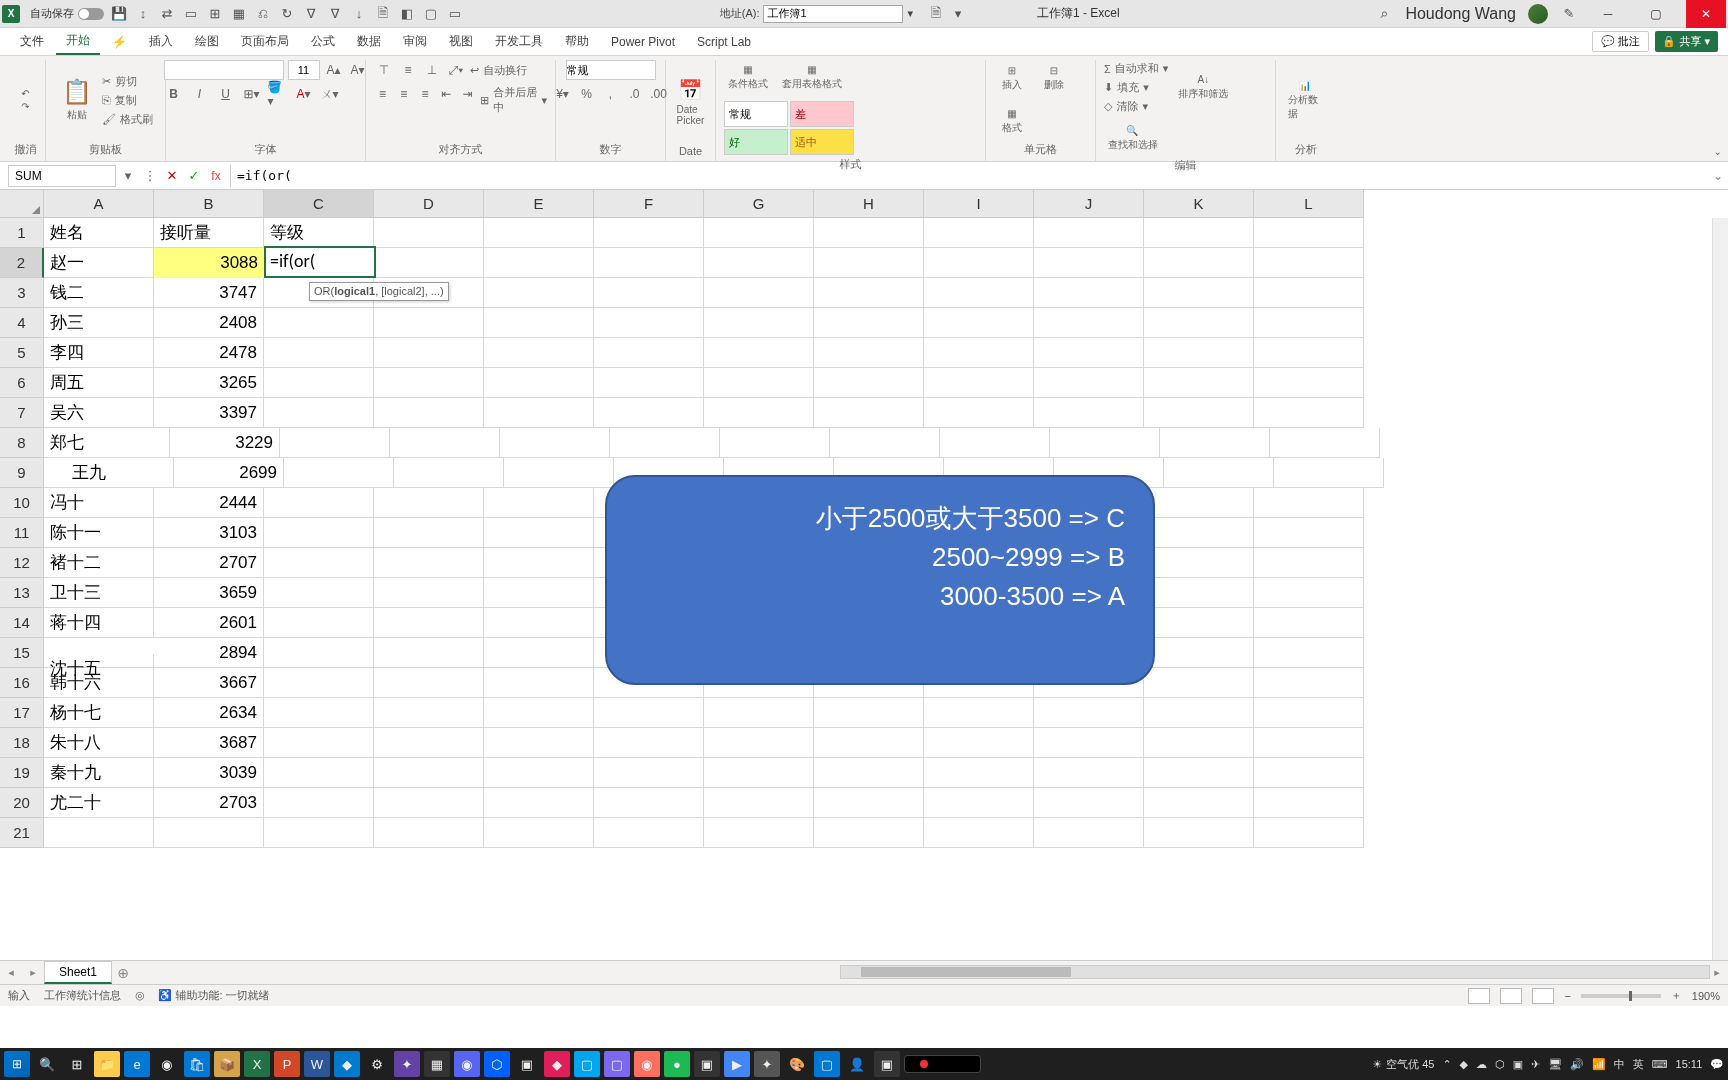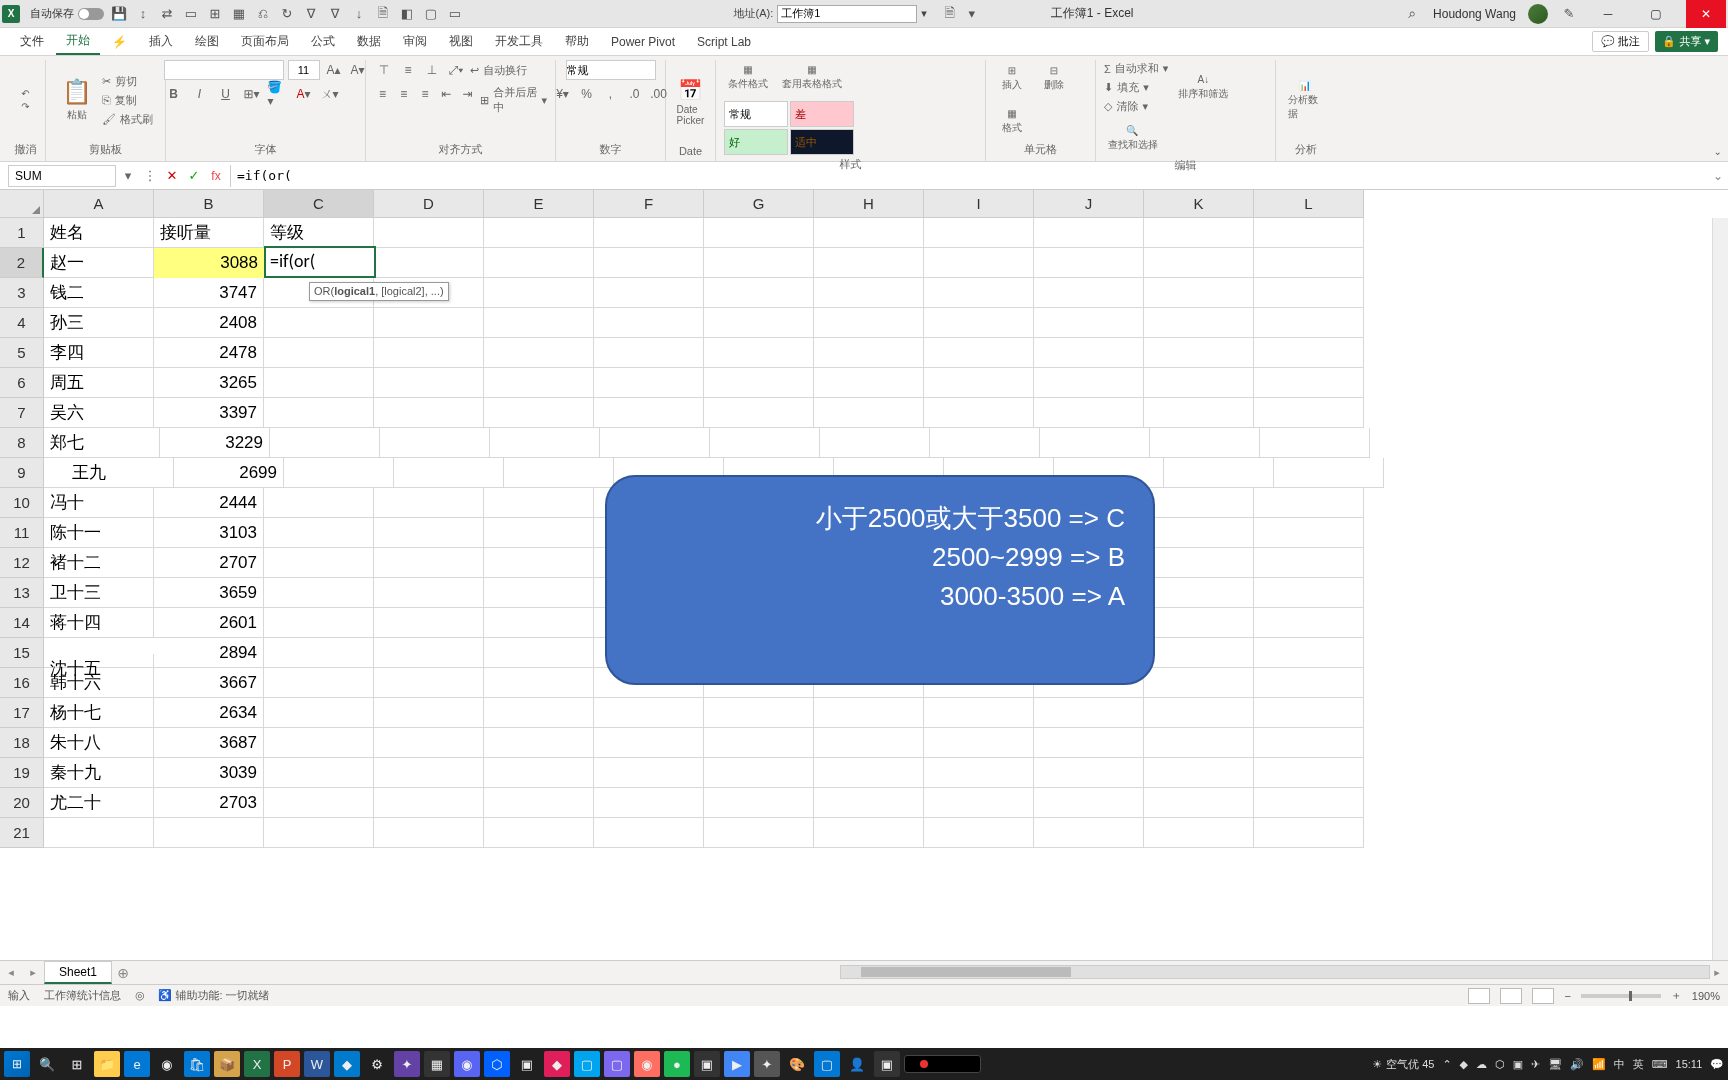--- a/index.html
+++ b/index.html
@@ -11,21 +11,21 @@
 .titlebar .icon { width:18px; height:18px; display:flex; align-items:center; justify-content:center; color:#555; font-size:13px; }
 .excel-logo { width:18px; height:18px; background:#217346; color:#fff; font-size:10px; font-weight:bold; display:flex; align-items:center; justify-content:center; border-radius:2px; }
 .autosave { font-size:11px; color:#333; margin-left:4px; display:flex; align-items:center; gap:4px; }
 .toggle { width:26px; height:12px; border-radius:6px; background:#999; position:relative; }
 .toggle::after { content:""; position:absolute; left:1px; top:1px; width:10px; height:10px; background:#fff; border-radius:50%; }
 .save-icon { width:18px; height:18px; color:#5b3893; font-size:14px; }
 .addr { margin-left:auto; display:flex; align-items:center; gap:4px; font-size:11px; color:#444; }
 .addr-input { width:140px; height:18px; border:1px solid #aaa; background:#fff; font-size:11px; padding:0 3px; }
 .title-center { text-align:center; font-size:12px; color:#333; margin-left:70px; }
 .title-right { margin-left:auto; display:flex; align-items:center; gap:12px; }
-.user-name { font-size:12px; color:#333; }
+.user-name { font-size:16px; color:#333; }
 .avatar { width:20px; height:20px; border-radius:50%; background:linear-gradient(135deg,#4a7c3c,#2d5a1f); }
 .win-btn { width:36px; height:28px; display:flex; align-items:center; justify-content:center; font-size:12px; color:#333; }
 .win-close { background:#e81123; color:#fff; width:40px; }
 
 
 .menutabs { height:28px; background:#fff; display:flex; align-items:center; padding:0 10px; gap:2px; border-bottom:1px solid #d4d4d4; }
 .menutab { padding:4px 10px; font-size:12px; color:#444; cursor:pointer; }
 .menutab.active { border-bottom:2px solid #217346; color:#217346; }
 .menutab.file { color:#333; }
 .menutabs .right-btns { margin-left:auto; display:flex; gap:6px; align-items:center; }
@@ -272,21 +272,21 @@
           <span>条件格式</span>
         </div>
       <div class="rbtn">
           <span>▦</span>
           <span>套用表格格式</span>
         </div>
       <div style="display:grid;grid-template-columns:1fr 1fr;gap:2px;">
         <div class="style-box">常规</div>
         <div class="style-box" style="background:#ffc7ce;color:#9c0006;">差</div>
         <div class="style-box" style="background:#c6efce;color:#006100;">好</div>
-        <div class="style-box" style="background:#0f172a;color:#9c5700;">适中</div>
+        <div class="style-box" style="background:#fde047;color:#9c5700;">适中</div>
       </div>
     </div>
     <div class="label">样式</div>
   </div>
   <div class="rgroup" style="width:110px;">
     <div class="content">
       <div class="rbtn">
           <span>⊞</span>
           <span>插入</span>
         </div>
@@ -474,21 +474,21 @@
         <div class="cell" style="width: 110px;"></div>
         <div class="cell" style="width: 110px;"></div>
         <div class="cell" style="width: 110px;"></div>
         <div class="cell" style="width: 110px;"></div>
         <div class="cell" style="width: 110px;"></div>
         <div class="cell" style="width: 110px;"></div>
         <div class="cell" style="width: 110px;"></div>
         <div class="cell" style="width: 110px;"></div>
       </div>
       <div class="row">
-        <div class="cell" style="width: 116px;">郑七</div>
+        <div class="cell" style="width: 126px;">郑七</div>
         <div class="cell right" style="width: 110px;">3229</div>
         <div class="cell" style="width: 110px;"></div>
         <div class="cell" style="width: 110px;"></div>
         <div class="cell" style="width: 110px;"></div>
         <div class="cell" style="width: 110px;"></div>
         <div class="cell" style="width: 110px;"></div>
         <div class="cell" style="width: 110px;"></div>
         <div class="cell" style="width: 110px;"></div>
         <div class="cell" style="width: 110px;"></div>
         <div class="cell" style="width: 110px;"></div>

